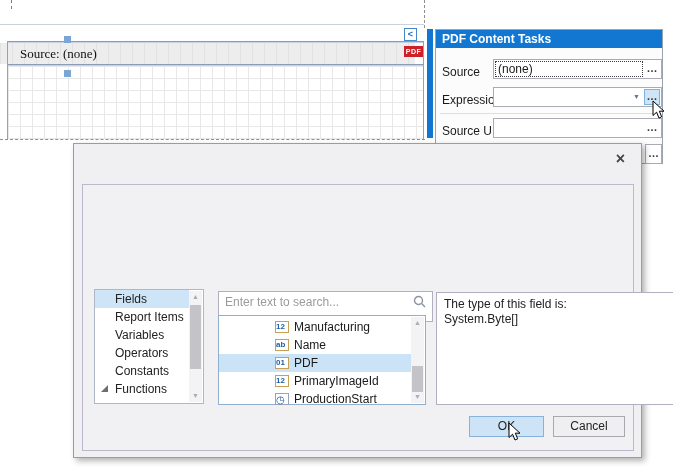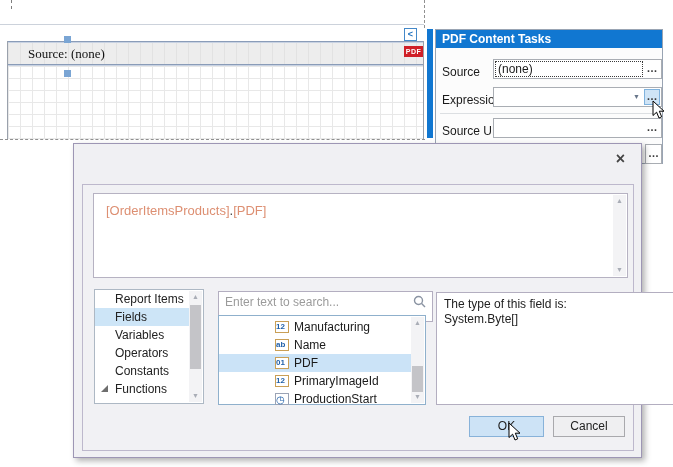--- a/index.html
+++ b/index.html
@@ -14,21 +14,21 @@
   
   .top-rule { left:0; top:24px; width:424px; height:1px; background:#ccd2db; }
   .margin-dash { left:11px; top:0; width:1px; height:9px; border-left:1px dashed #7e7e7e; }
   .dash-right { left:424px; top:0; width:1px; height:28px; border-left:1px dashed #909090; }
   .dash-bottom { left:0; top:139px; width:425px; height:1px; border-top:1px dashed #909090; }
   .edge-left { left:7px; top:41px; width:1px; height:98px; background:#9aa1ac; }
   .edge-right { left:423px; top:41px; width:1px; height:98px; background:#9aa1ac; }
   .band-line-a { left:7px; top:41px; width:417px; height:1px; background:#8a9cb8; }
   .band-line-b { left:7px; top:42px; width:417px; height:1px; background:#c8d2e2; }
   .band {
-    left:8px; top:43px; width:415px; height:21px; background:#ededed;
+    left:0; top:43px; width:415px; height:21px; background:#ededed;
     background-image:repeating-linear-gradient(to right,#e2e2e2 0 1px,transparent 1px 12px);
     display:flex; align-items:center; padding-left:20px;
     font-family:"Liberation Serif","DejaVu Serif",serif; font-size:13px; color:#111;
   }
   .band-line-c { left:7px; top:64px; width:417px; height:1px; background:#8a9cb8; }
   .band-line-d { left:7px; top:65px; width:417px; height:1px; background:#c8d2e2; }
   .grid {
     left:8px; top:66px; width:415px; height:73px; background:#fff;
     background-image:
       repeating-linear-gradient(to right,#e8e8e8 0 1px,transparent 1px 12px),
@@ -168,31 +168,24 @@
     <div class="t-ellipsis">…</div>
   </div>
 
   <div class="t-extra">…</div>
 </div>
 
 <div class="abs dialog">
   <div class="dlg-close">×</div>
   <div class="dlg-inner"></div>
 
-  <div class="expr">
-    <span class="fld">[OrderItemsProducts]</span><span class="dot">.</span><span class="fld">[PDF]</span>
-    <div class="vscroll">
-      <div class="vs-up">▲</div>
-      <div class="vs-down">▼</div>
-    </div>
-  </div>
 
   <div class="cats">
+    <div class="cat-row sel"><span>Fields</span></div>
     <div class="cat-row"><span>Report Items</span></div>
-    <div class="cat-row sel"><span>Fields</span></div>
     <div class="cat-row"><span>Variables</span></div>
     <div class="cat-row"><span>Operators</span></div>
     <div class="cat-row"><span>Constants</span></div>
     <div class="cat-row">
       <span class="cat-exp"></span>
       <span>Functions</span>
     </div>
     <div class="vscroll">
       <div class="vs-up">▲</div>
       <div class="vs-thumb" style="top:14px; height:64px;"></div>

